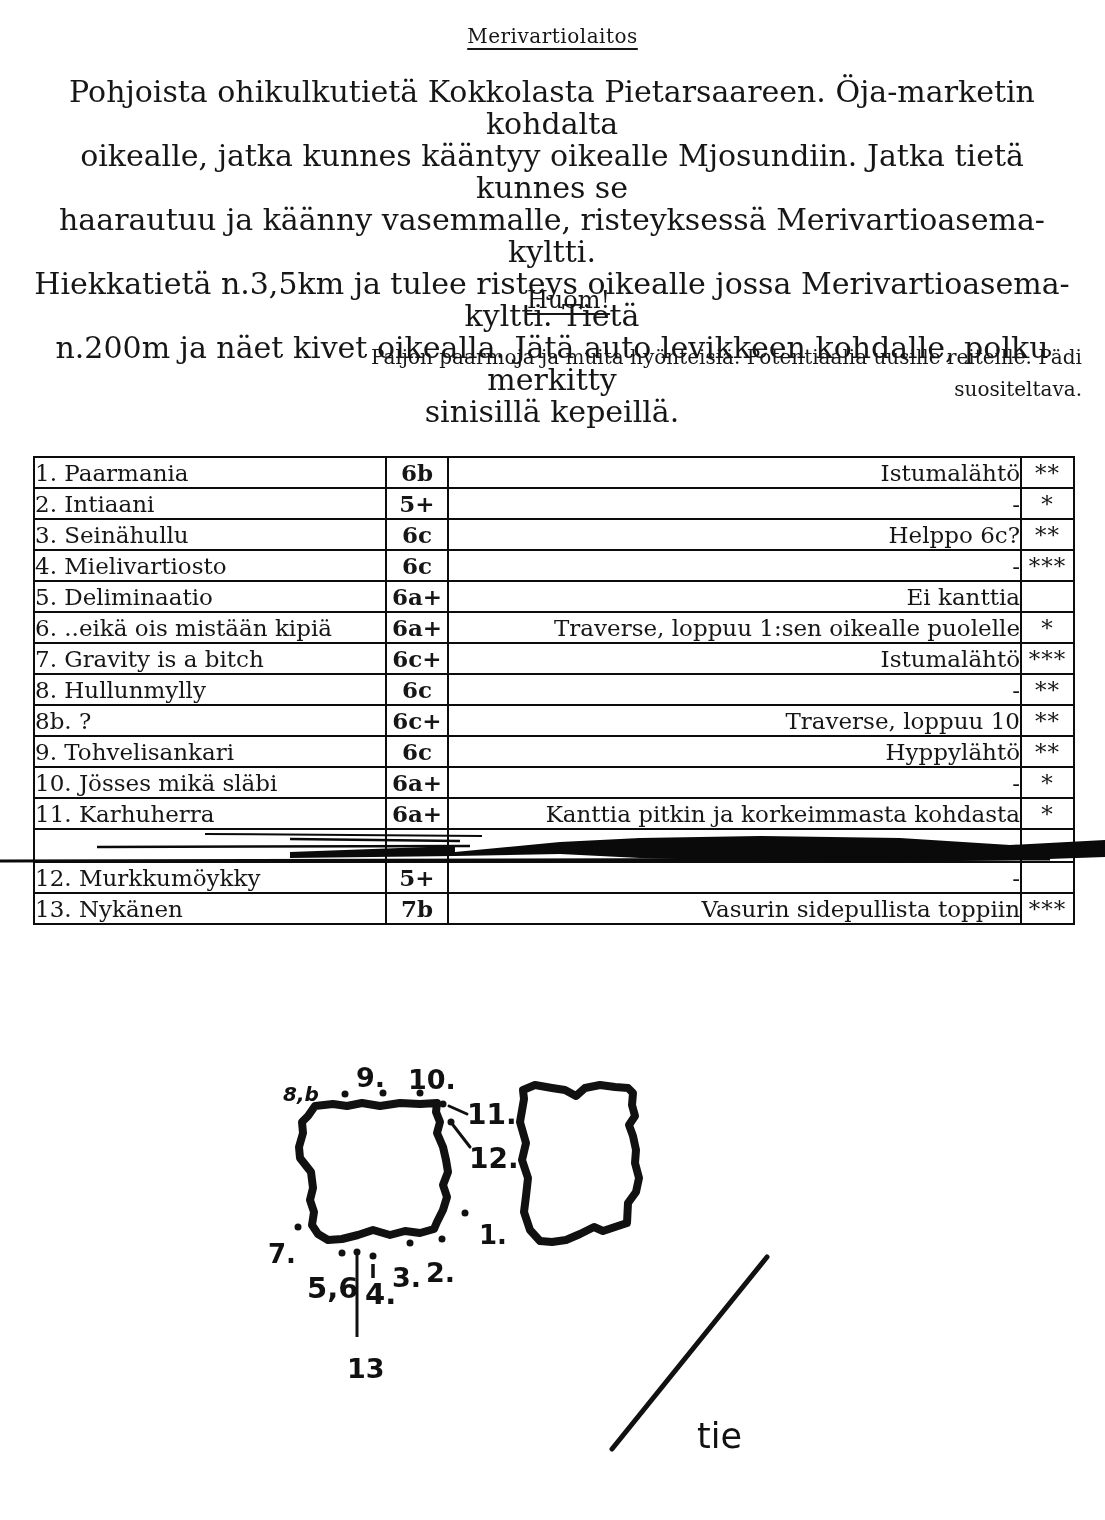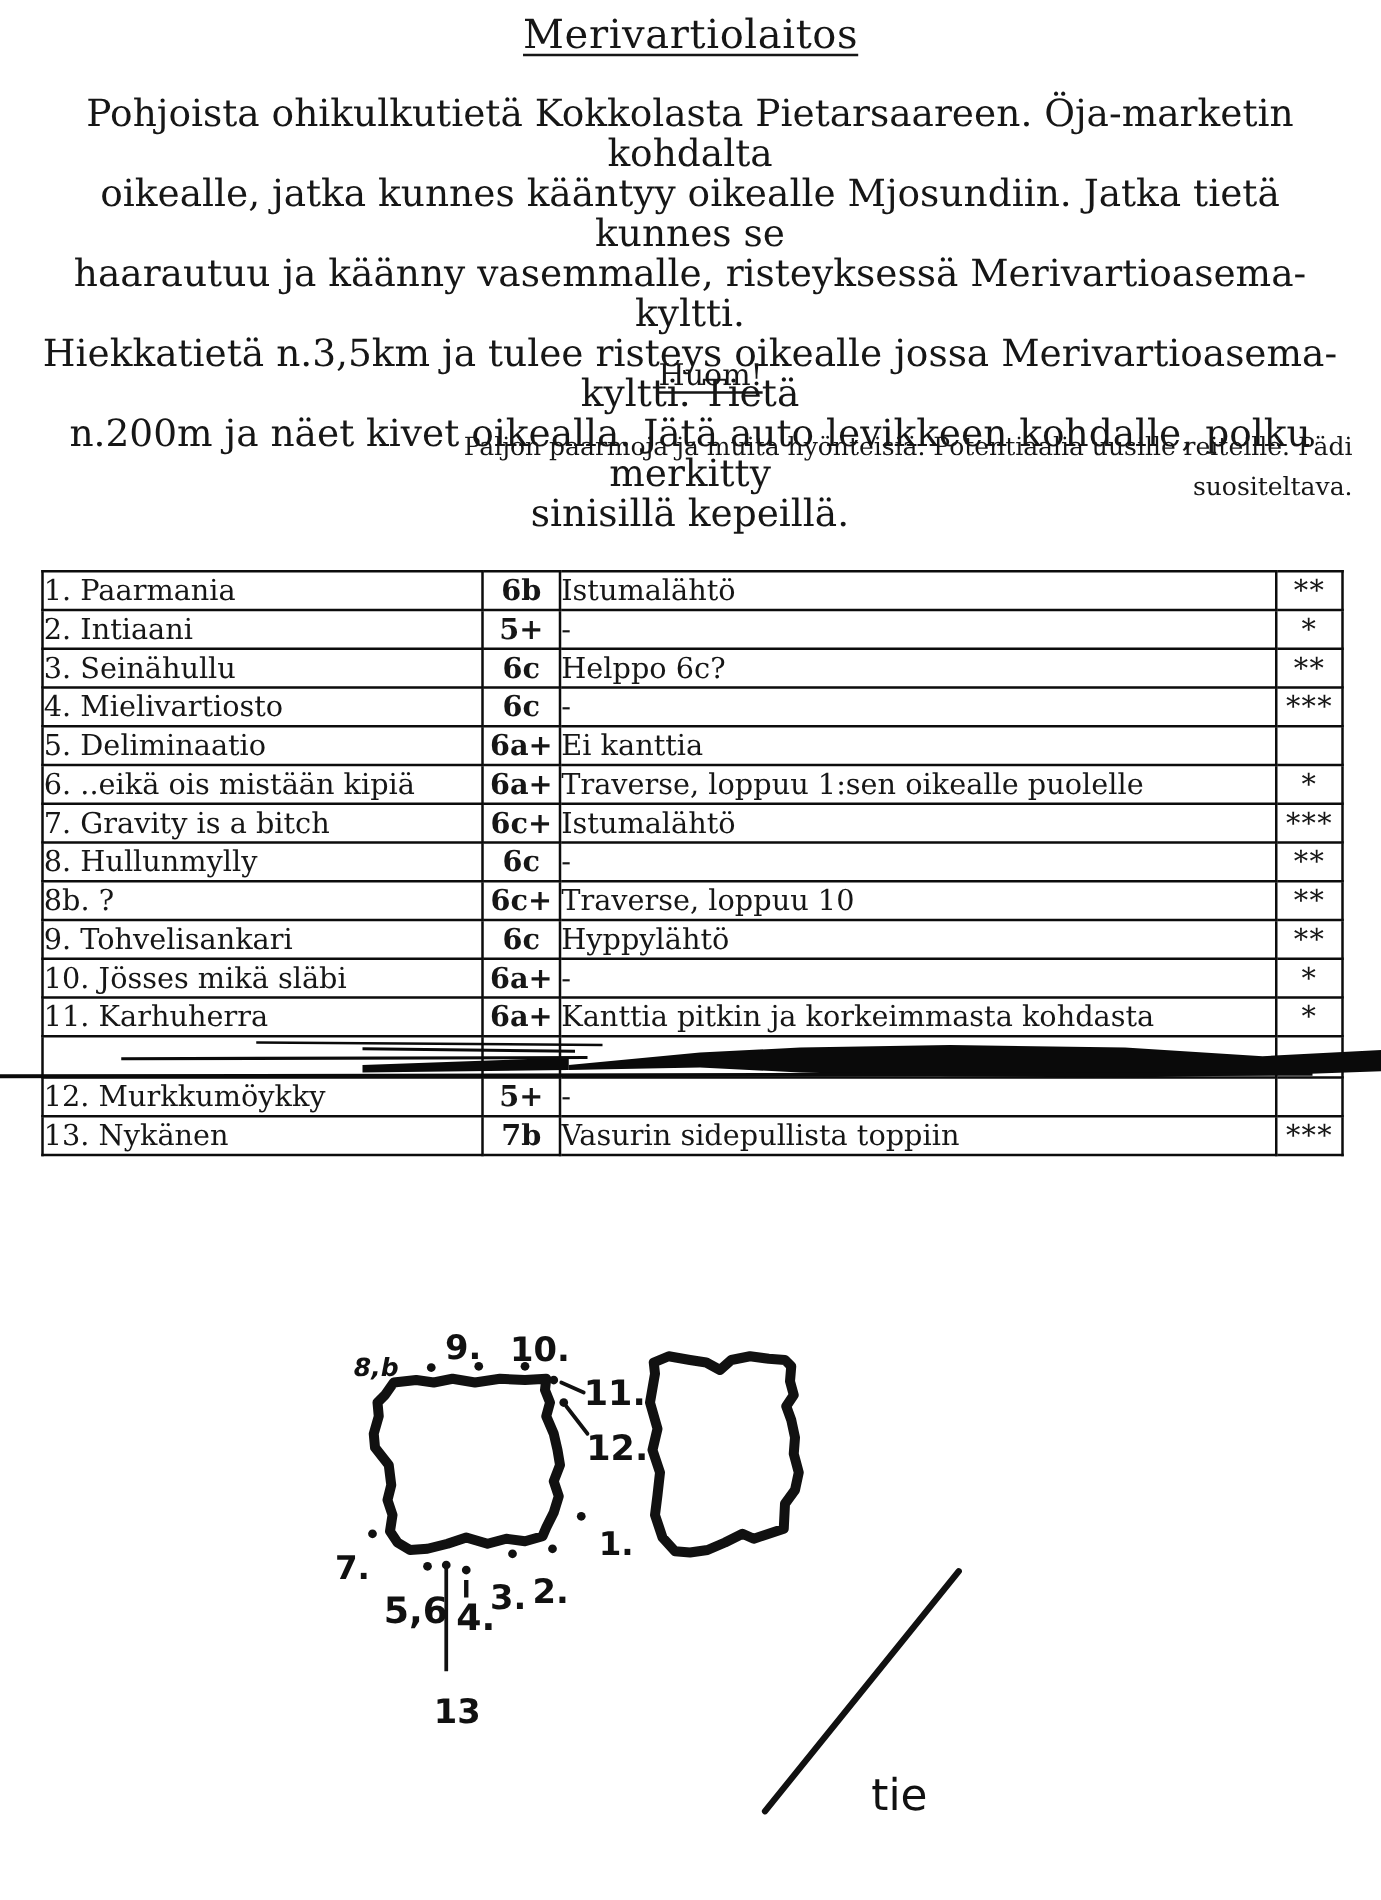--- a/index.html
+++ b/index.html
@@ -6,22 +6,22 @@
   #page{
     position:relative;
     width:1105px;height:1520px;
     margin:0 auto;
     background:#ffffff;
     color:#161616;
     font-family:"DejaVu Serif", serif;
     overflow:hidden;
   }
   .doc-title{
-    position:absolute;top:8px;left:0;width:100%;
-    text-align:center;font-size:32px;letter-spacing:.5px;
+    position:absolute;top:24px;left:0;width:100%;
+    text-align:center;font-size:20px;letter-spacing:.5px;
   }
   .doc-title span{
     text-decoration:underline;
     text-decoration-thickness:2px;
     text-underline-offset:5px;
   }
   .directions{
     position:absolute;top:76px;left:22px;width:1060px;
     text-align:center;font-size:30px;line-height:32px;
     white-space:pre-line;
@@ -51,21 +51,21 @@
     border:2px solid #0c0c0c;
     padding:0;
     height:29px;
     vertical-align:middle;
     overflow:hidden;
     white-space:nowrap;
   }
   table.routes tr.artifact-row td{height:31px;}
   td.c-name{text-align:left;padding-left:8px;}
   td.c-grade{text-align:center;font-weight:bold;}
-  td.c-desc{text-align:left;margin-top:12px;}
+  td.c-desc{text-align:right;margin-top:12px;}
   td.c-stars{text-align:center;letter-spacing:1px;}
   svg.overlay{
     position:absolute;top:0;left:0;
     pointer-events:none;
   }
   .map-num{font-family:"DejaVu Sans", sans-serif;font-weight:bold;fill:#111;}
   .map-hand{font-family:"DejaVu Sans", sans-serif;font-weight:400;fill:#111;}
 </style>
 </head>
 <body>

